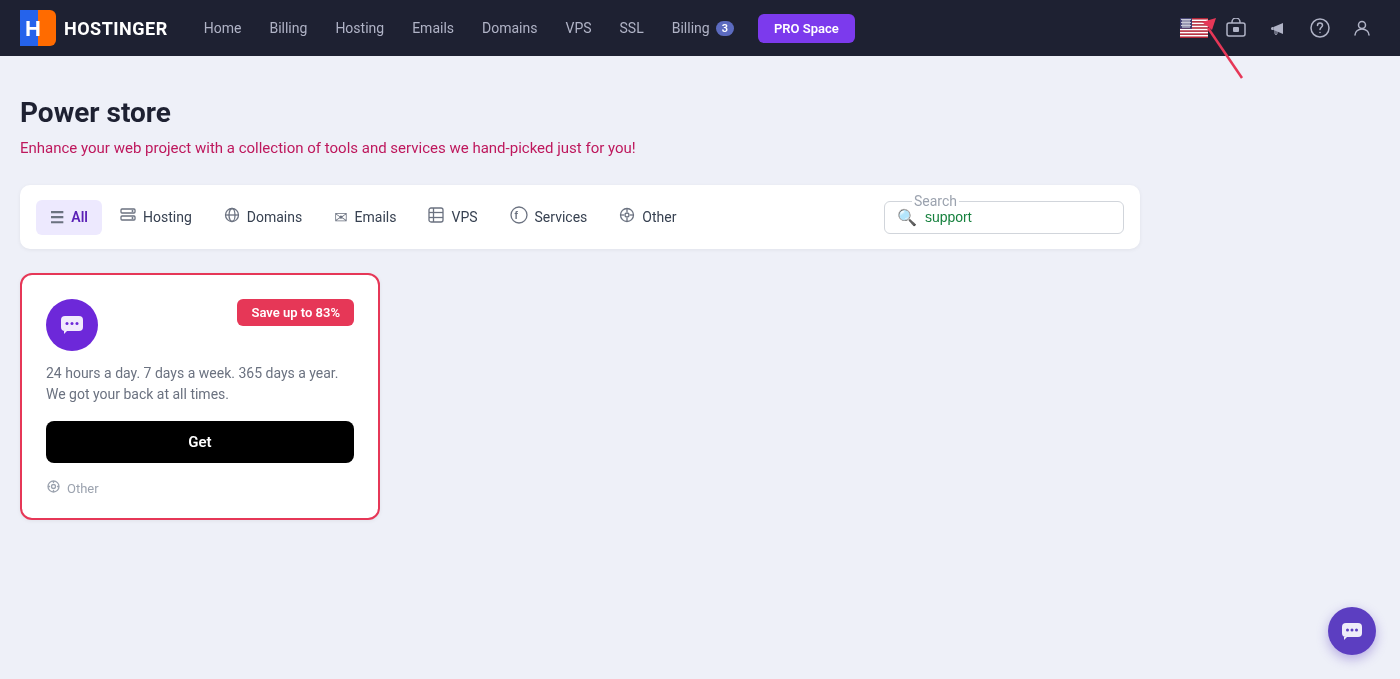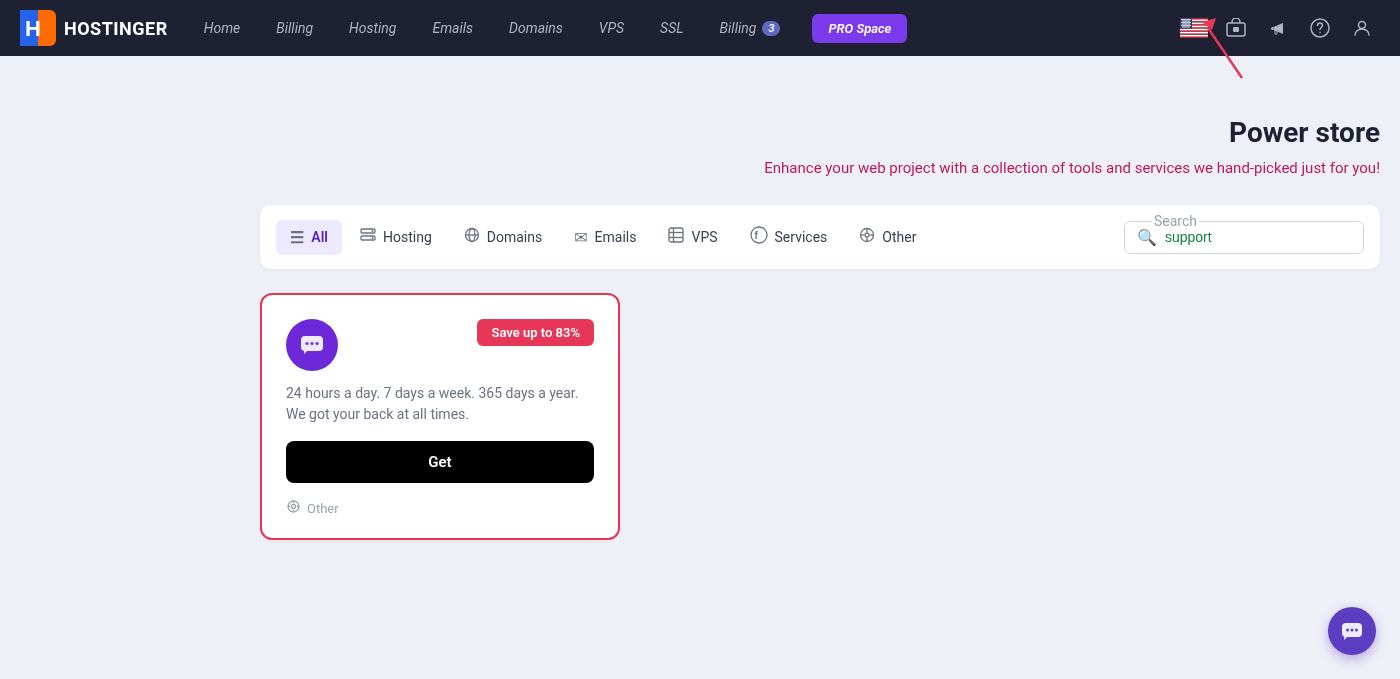--- a/index.html
+++ b/index.html
@@ -26,23 +26,22 @@
     }
     .logo-text {
       color: #fff;
       font-weight: 700;
       font-size: 18px;
       letter-spacing: 0.5px;
     }
     .navbar-nav {
       display: flex;
       align-items: center;
-      gap: 12px;
+      gap: 4px;
       flex: 1;
-      font-style: italic;
     }
     .nav-item {
       color: #b0b3c6;
       font-size: 14px;
       padding: 6px 12px;
       cursor: pointer;
       border-radius: 4px;
       white-space: nowrap;
       display: flex;
       align-items: center;
@@ -82,24 +81,24 @@
       justify-content: center;
       border-radius: 50%;
       cursor: pointer;
       color: #b0b3c6;
       font-size: 18px;
       position: relative;
     }
 
     
     .main-content {
-      padding: 60px 20px 20px;
+      padding: 40px 20px 20px;
       display: flex;
       flex-direction: column;
-      align-items: flex-end;
+      align-items: flex-start;
     }
     .page-title {
       font-size: 28px;
       font-weight: 700;
       color: #1e2132;
       margin-bottom: 10px;
     }
     .page-subtitle {
       font-size: 15px;
       color: #be185d;

